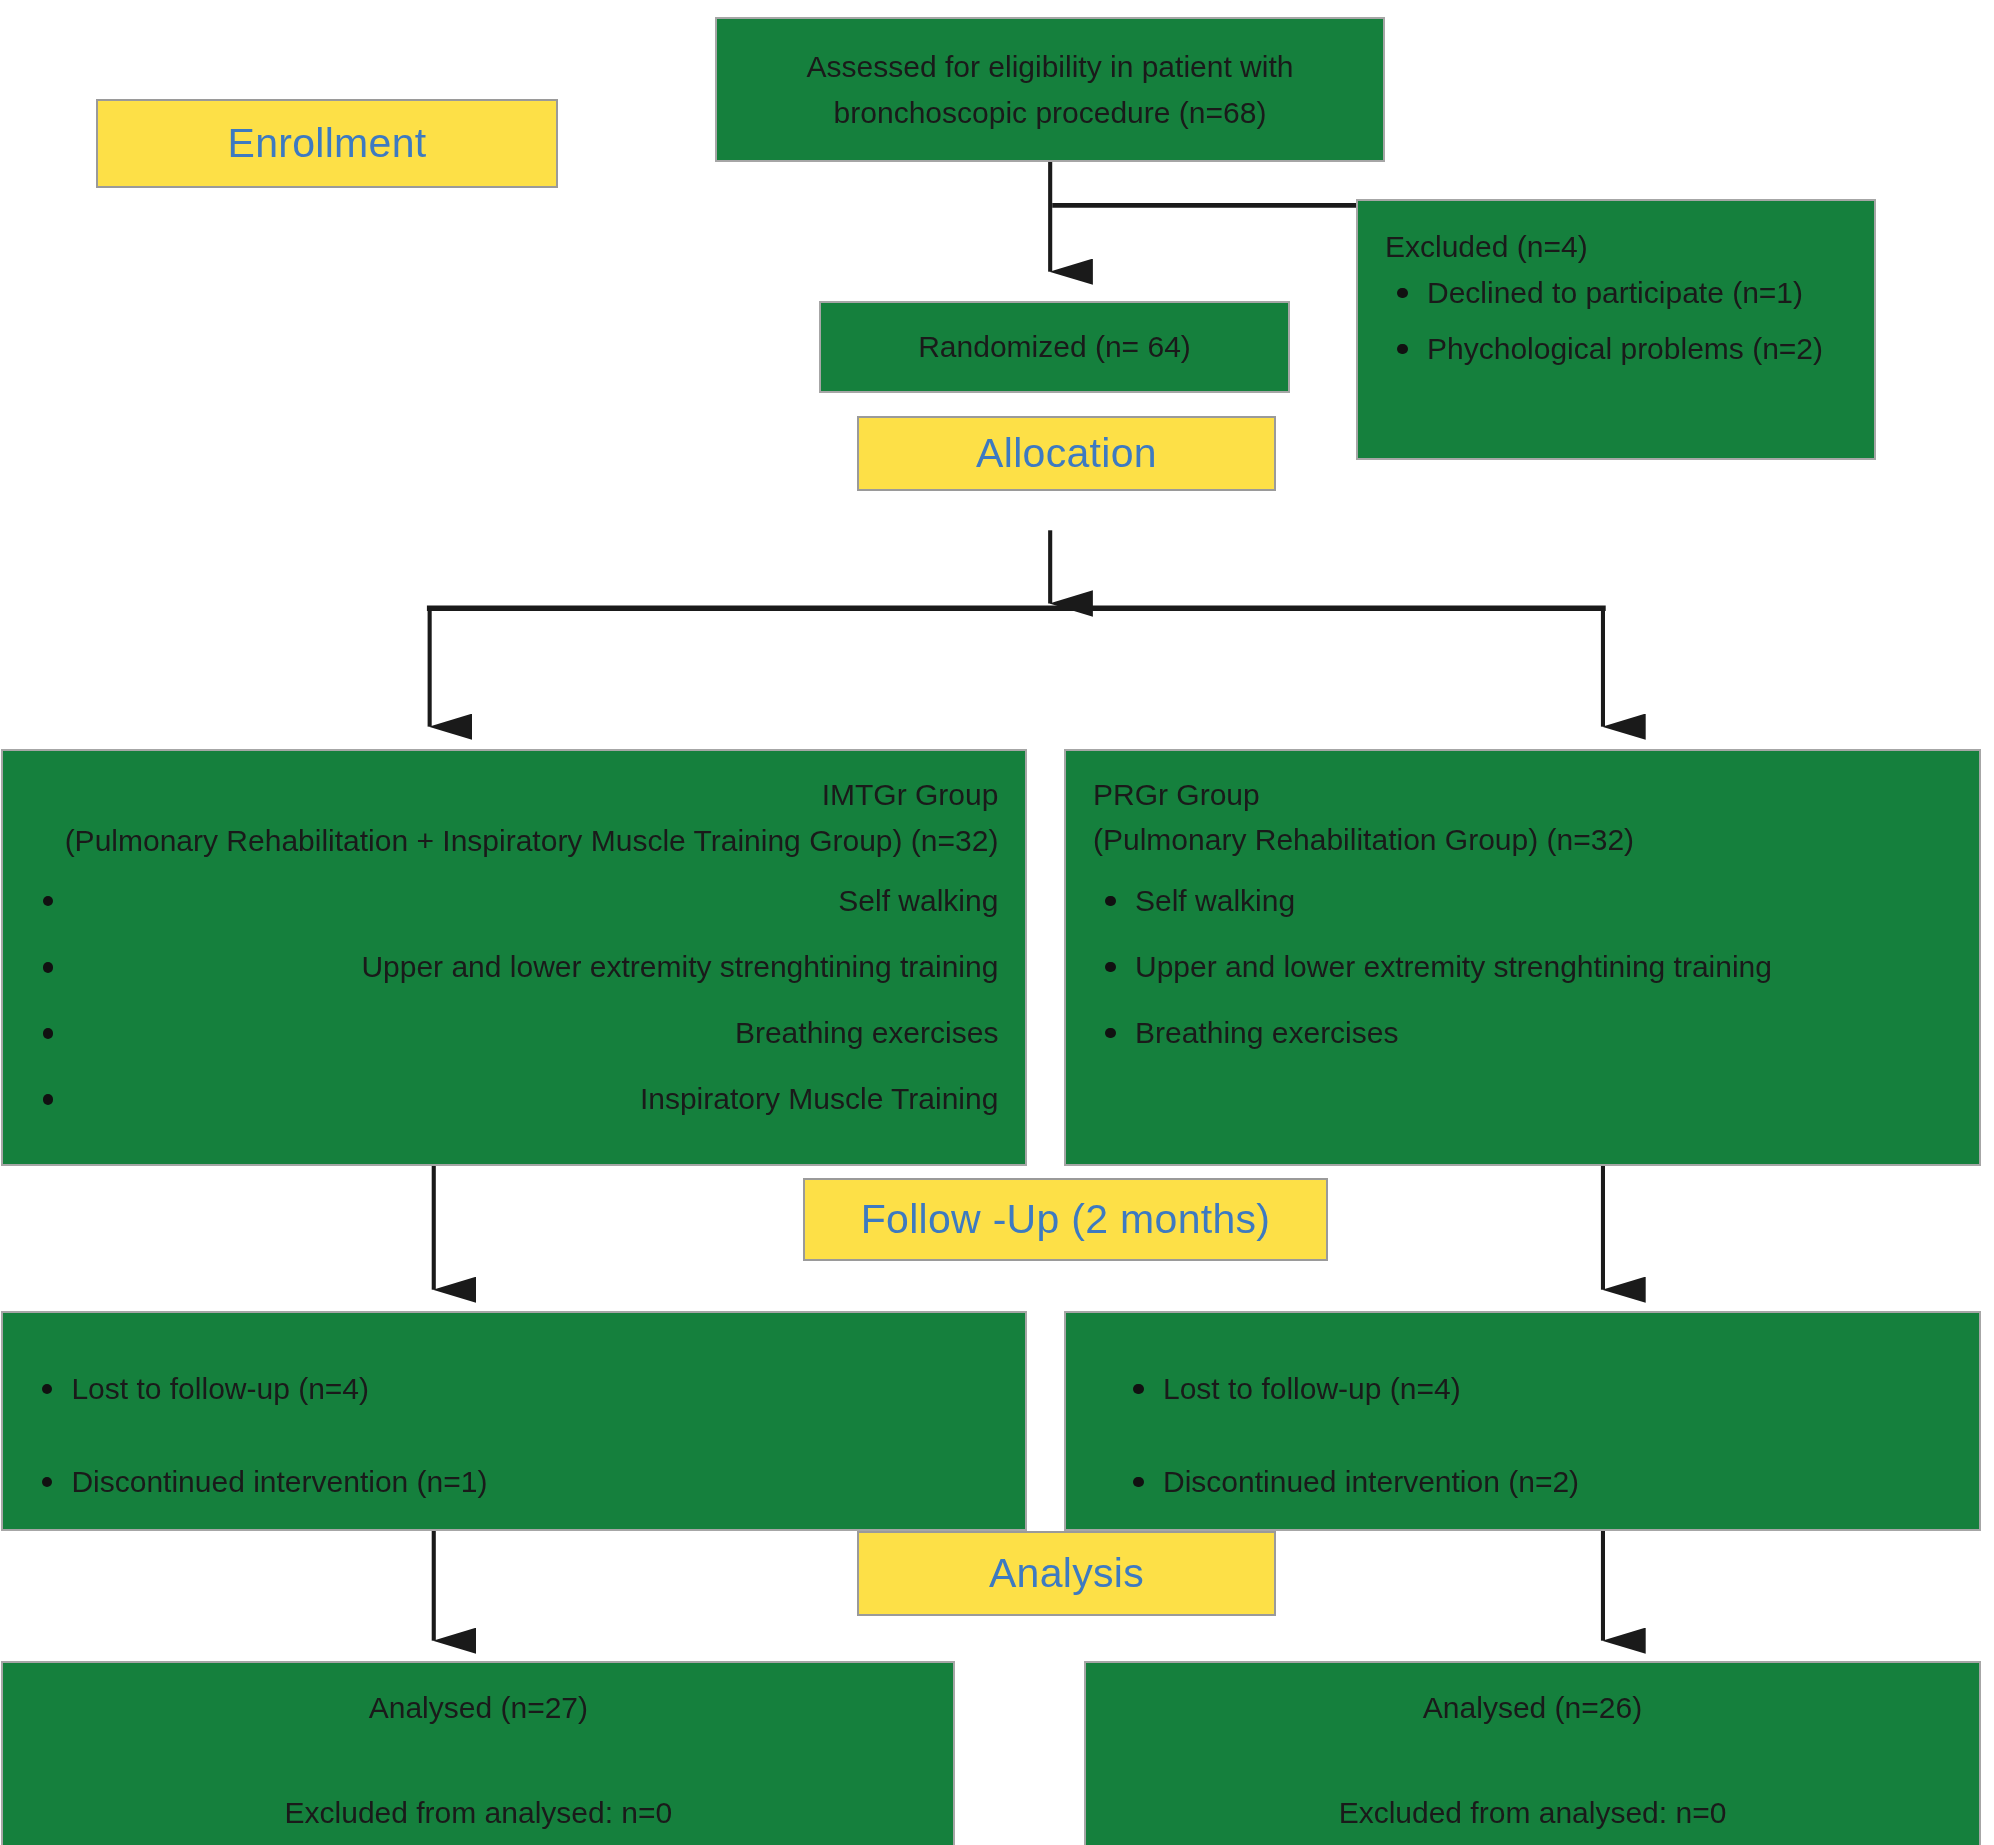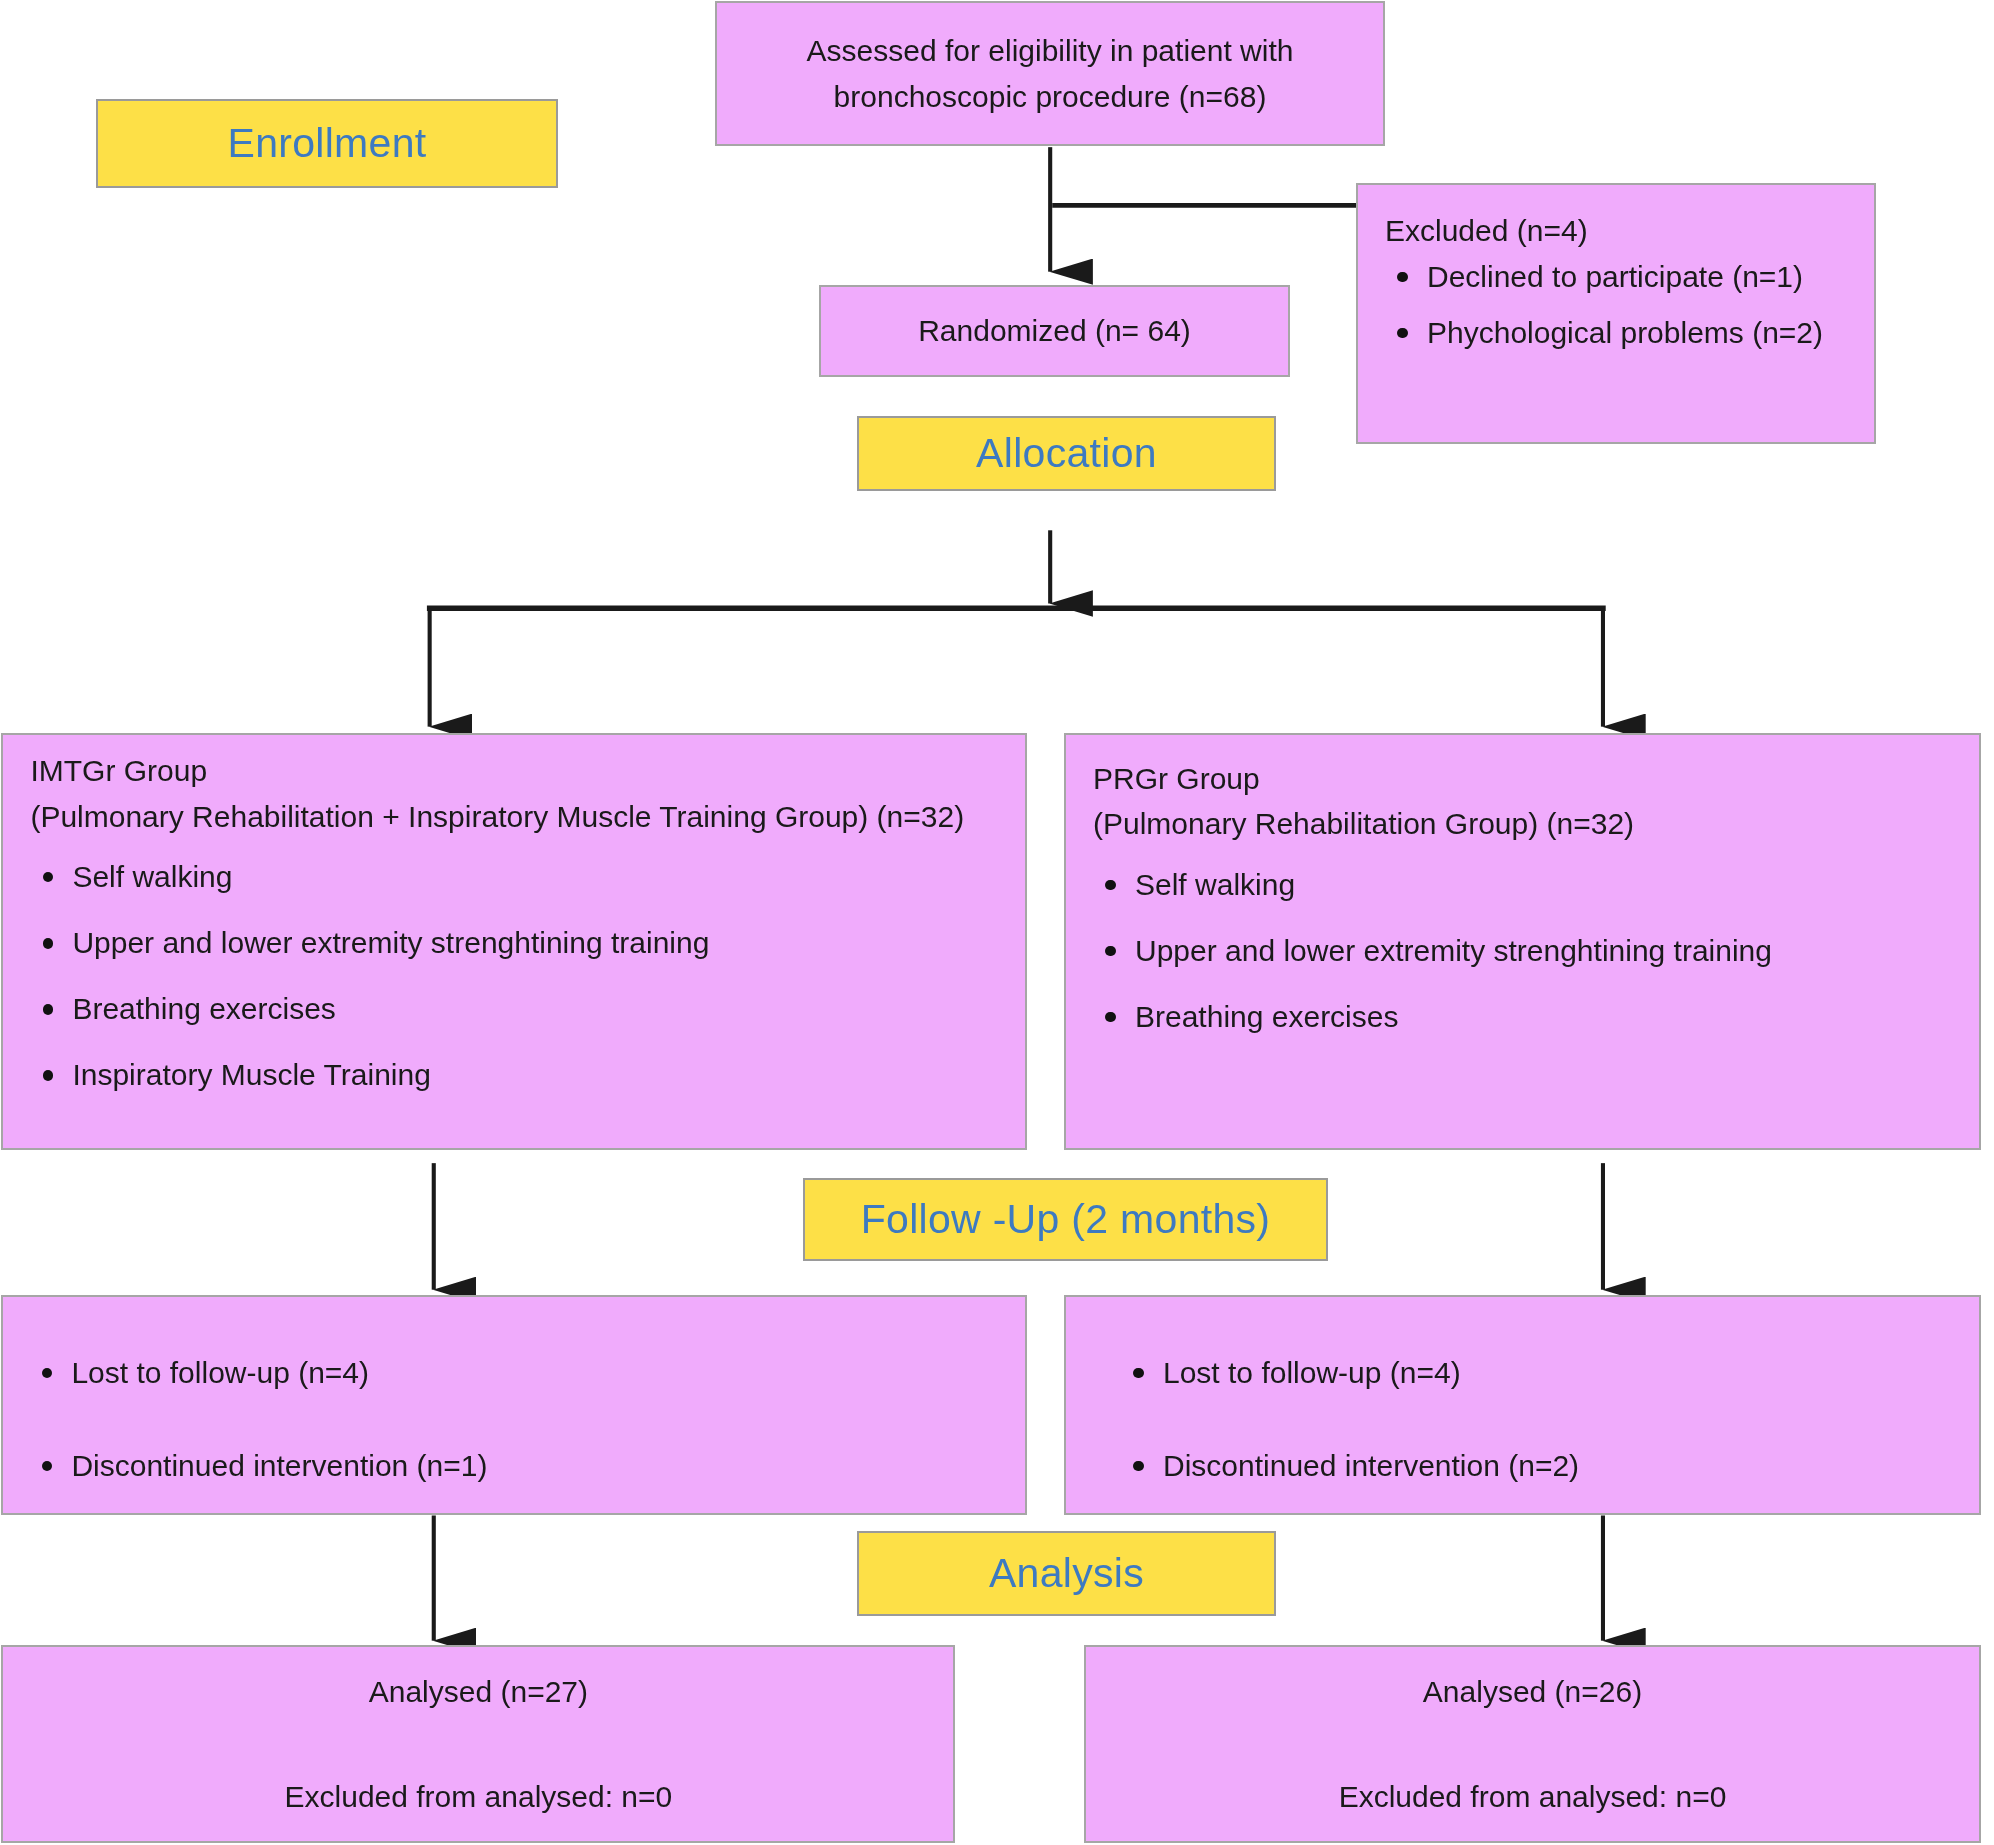--- a/index.html
+++ b/index.html
@@ -15,24 +15,25 @@
     position: relative;
     width: 1995px;
     height: 1846px;
     background: #ffffff;
     overflow: hidden;
   }
   .box {
     position: absolute;
     box-sizing: border-box;
     border: 2.1px solid #a6a6a6;
-    background: #f0abfc;
+    background: #15803d;
     color: #1a1a1a;
     font-size: 30px;
     line-height: 1.52;
+    margin-top: 16px;
   }
   .stage {
     position: absolute;
     box-sizing: border-box;
     background: #fde047;
     border: 2.1px solid #9a9a9a;
     color: #3d7ac1;
     display: flex;
     align-items: center;
     justify-content: center;
@@ -143,21 +144,21 @@
     <div class="pad">
       <div>Excluded (n=4)</div>
       <ul class="blist tight indent-2">
         <li><span>Declined to participate (n=1)</span></li>
         <li><span>Phychological problems (n=2)</span></li>
       </ul>
     </div>
   </div>
 
   <div class="box" style="left:1.4px; top:733px; width:1026px; height:417px;">
-    <div class="pad" style="padding-top:13px;">
+    <div class="pad" style="padding-top:21px;text-align:right;">
       <div>IMTGr Group</div>
       <div>(Pulmonary Rehabilitation + Inspiratory Muscle Training Group) (n=32)</div>
       <ul class="blist indent-3" style="margin-top:15px;">
         <li><span>Self walking</span></li>
         <li><span>Upper and lower extremity strenghtining training</span></li>
         <li><span>Breathing exercises</span></li>
         <li><span>Inspiratory Muscle Training</span></li>
       </ul>
     </div>
   </div>

